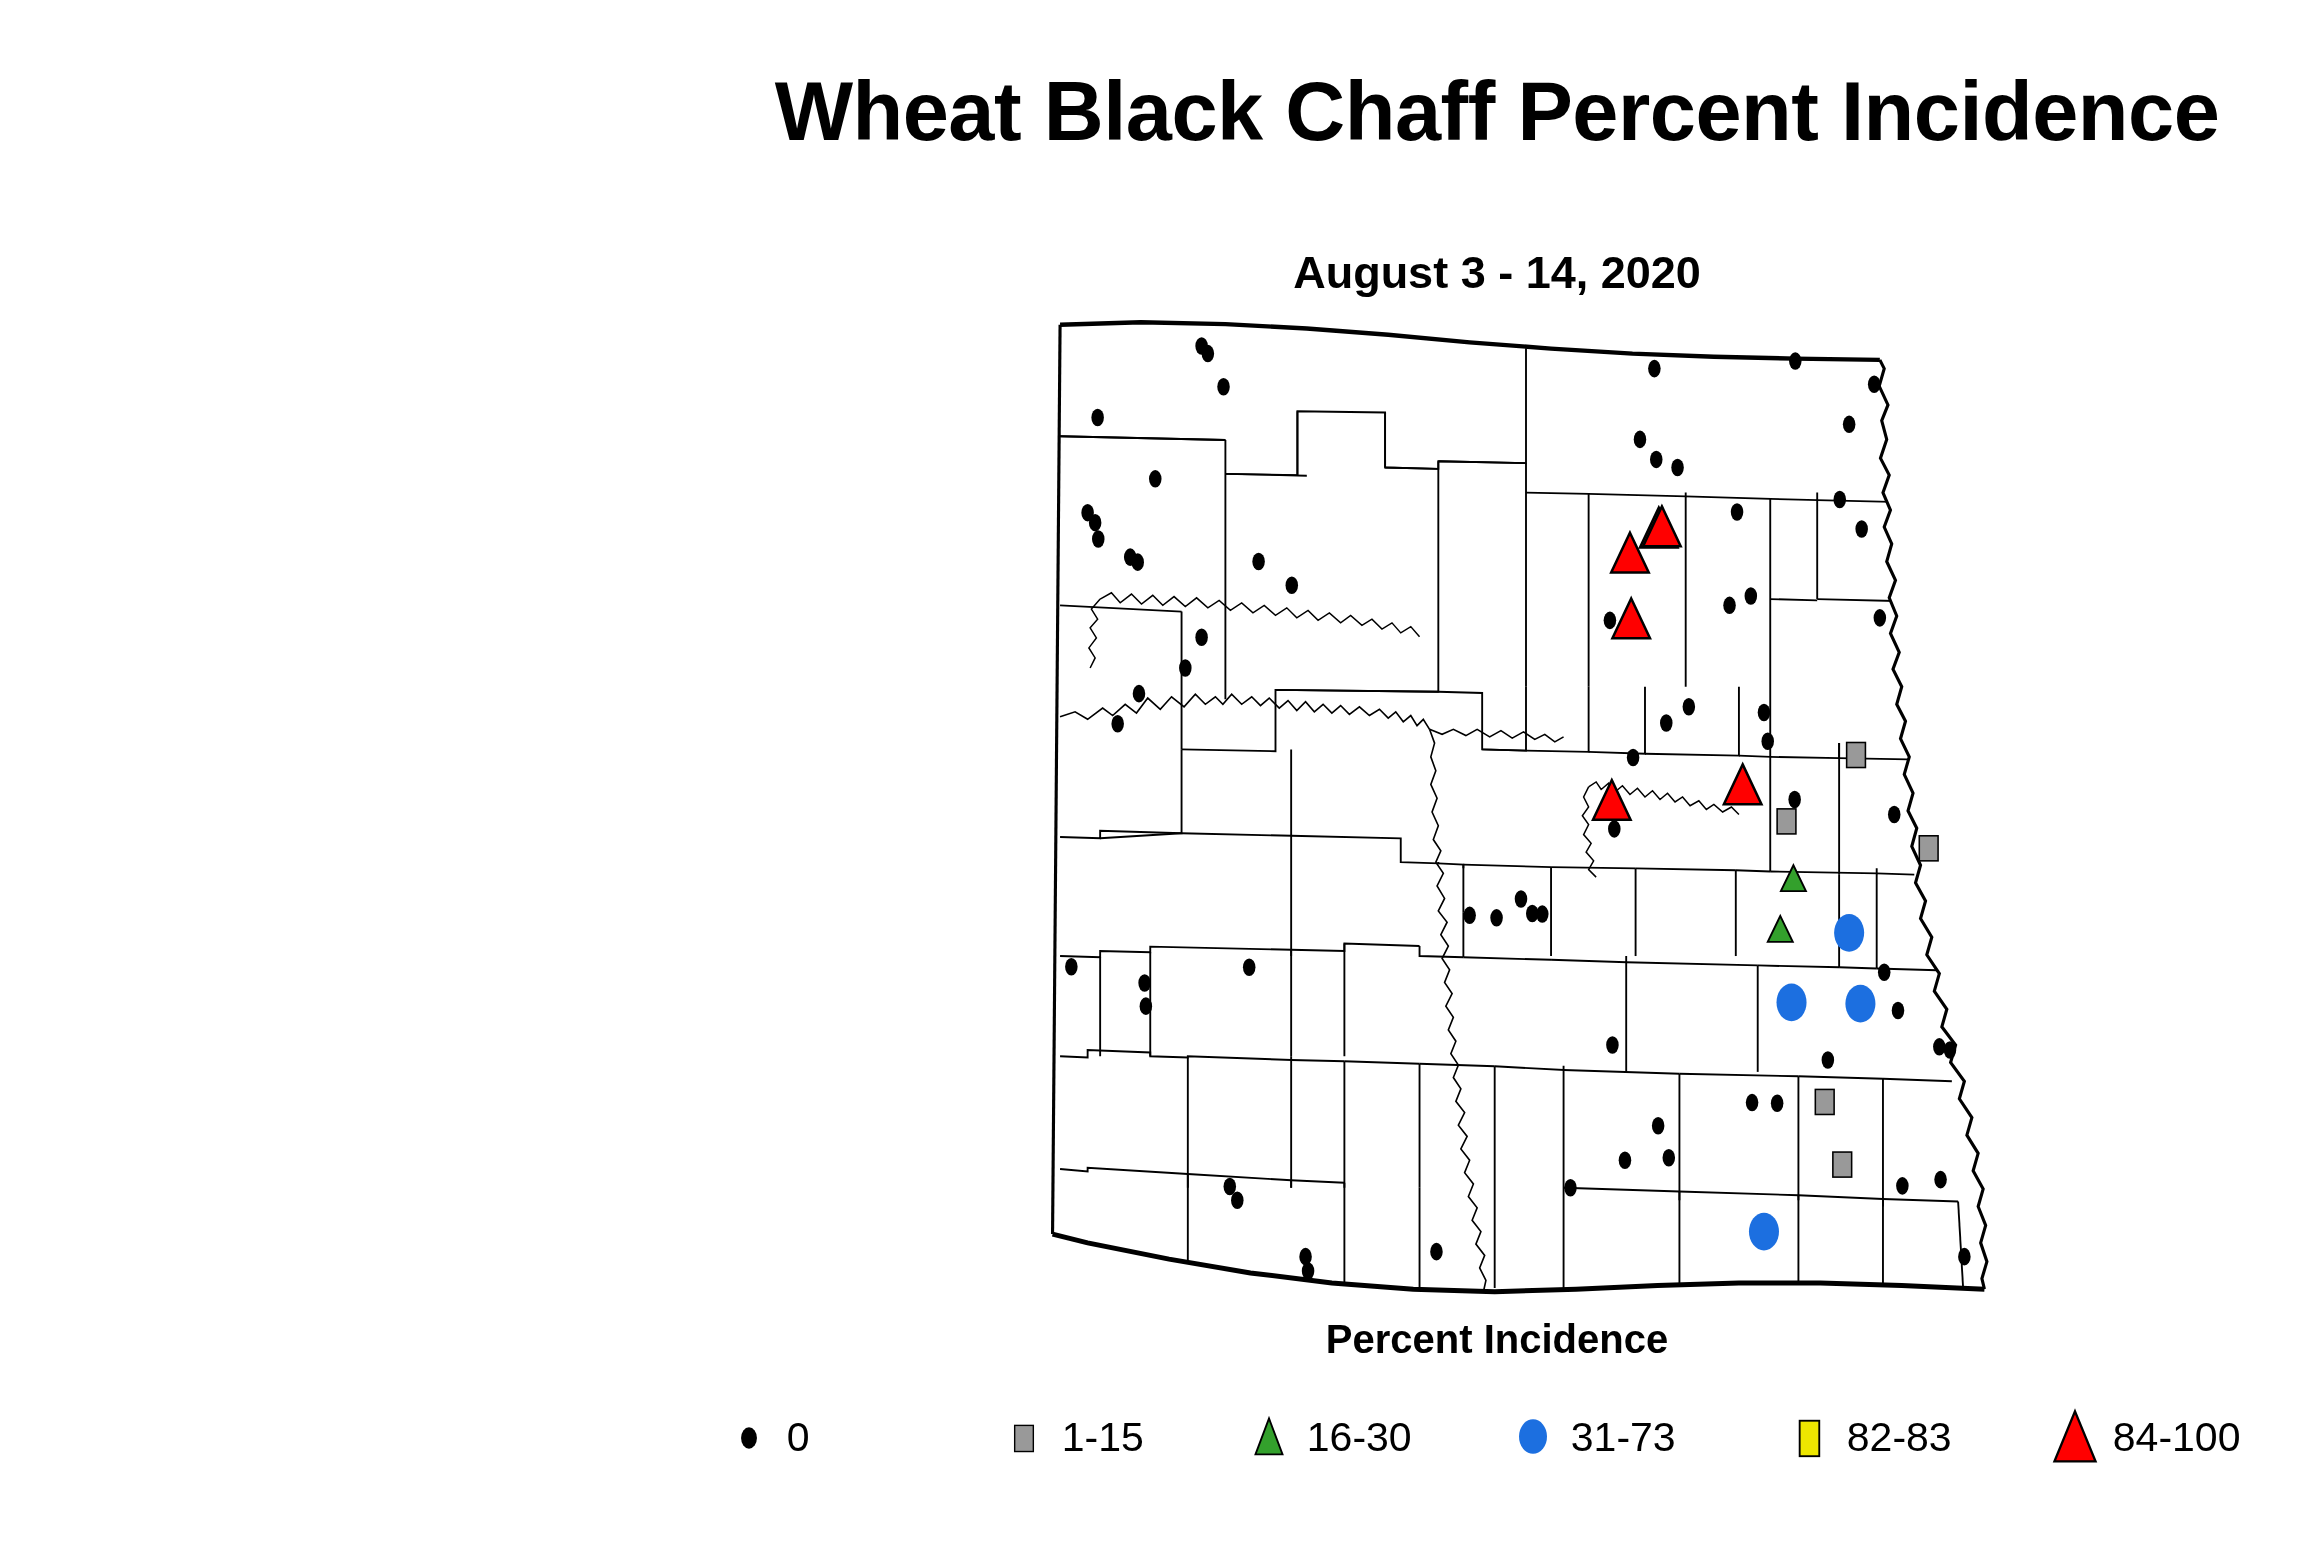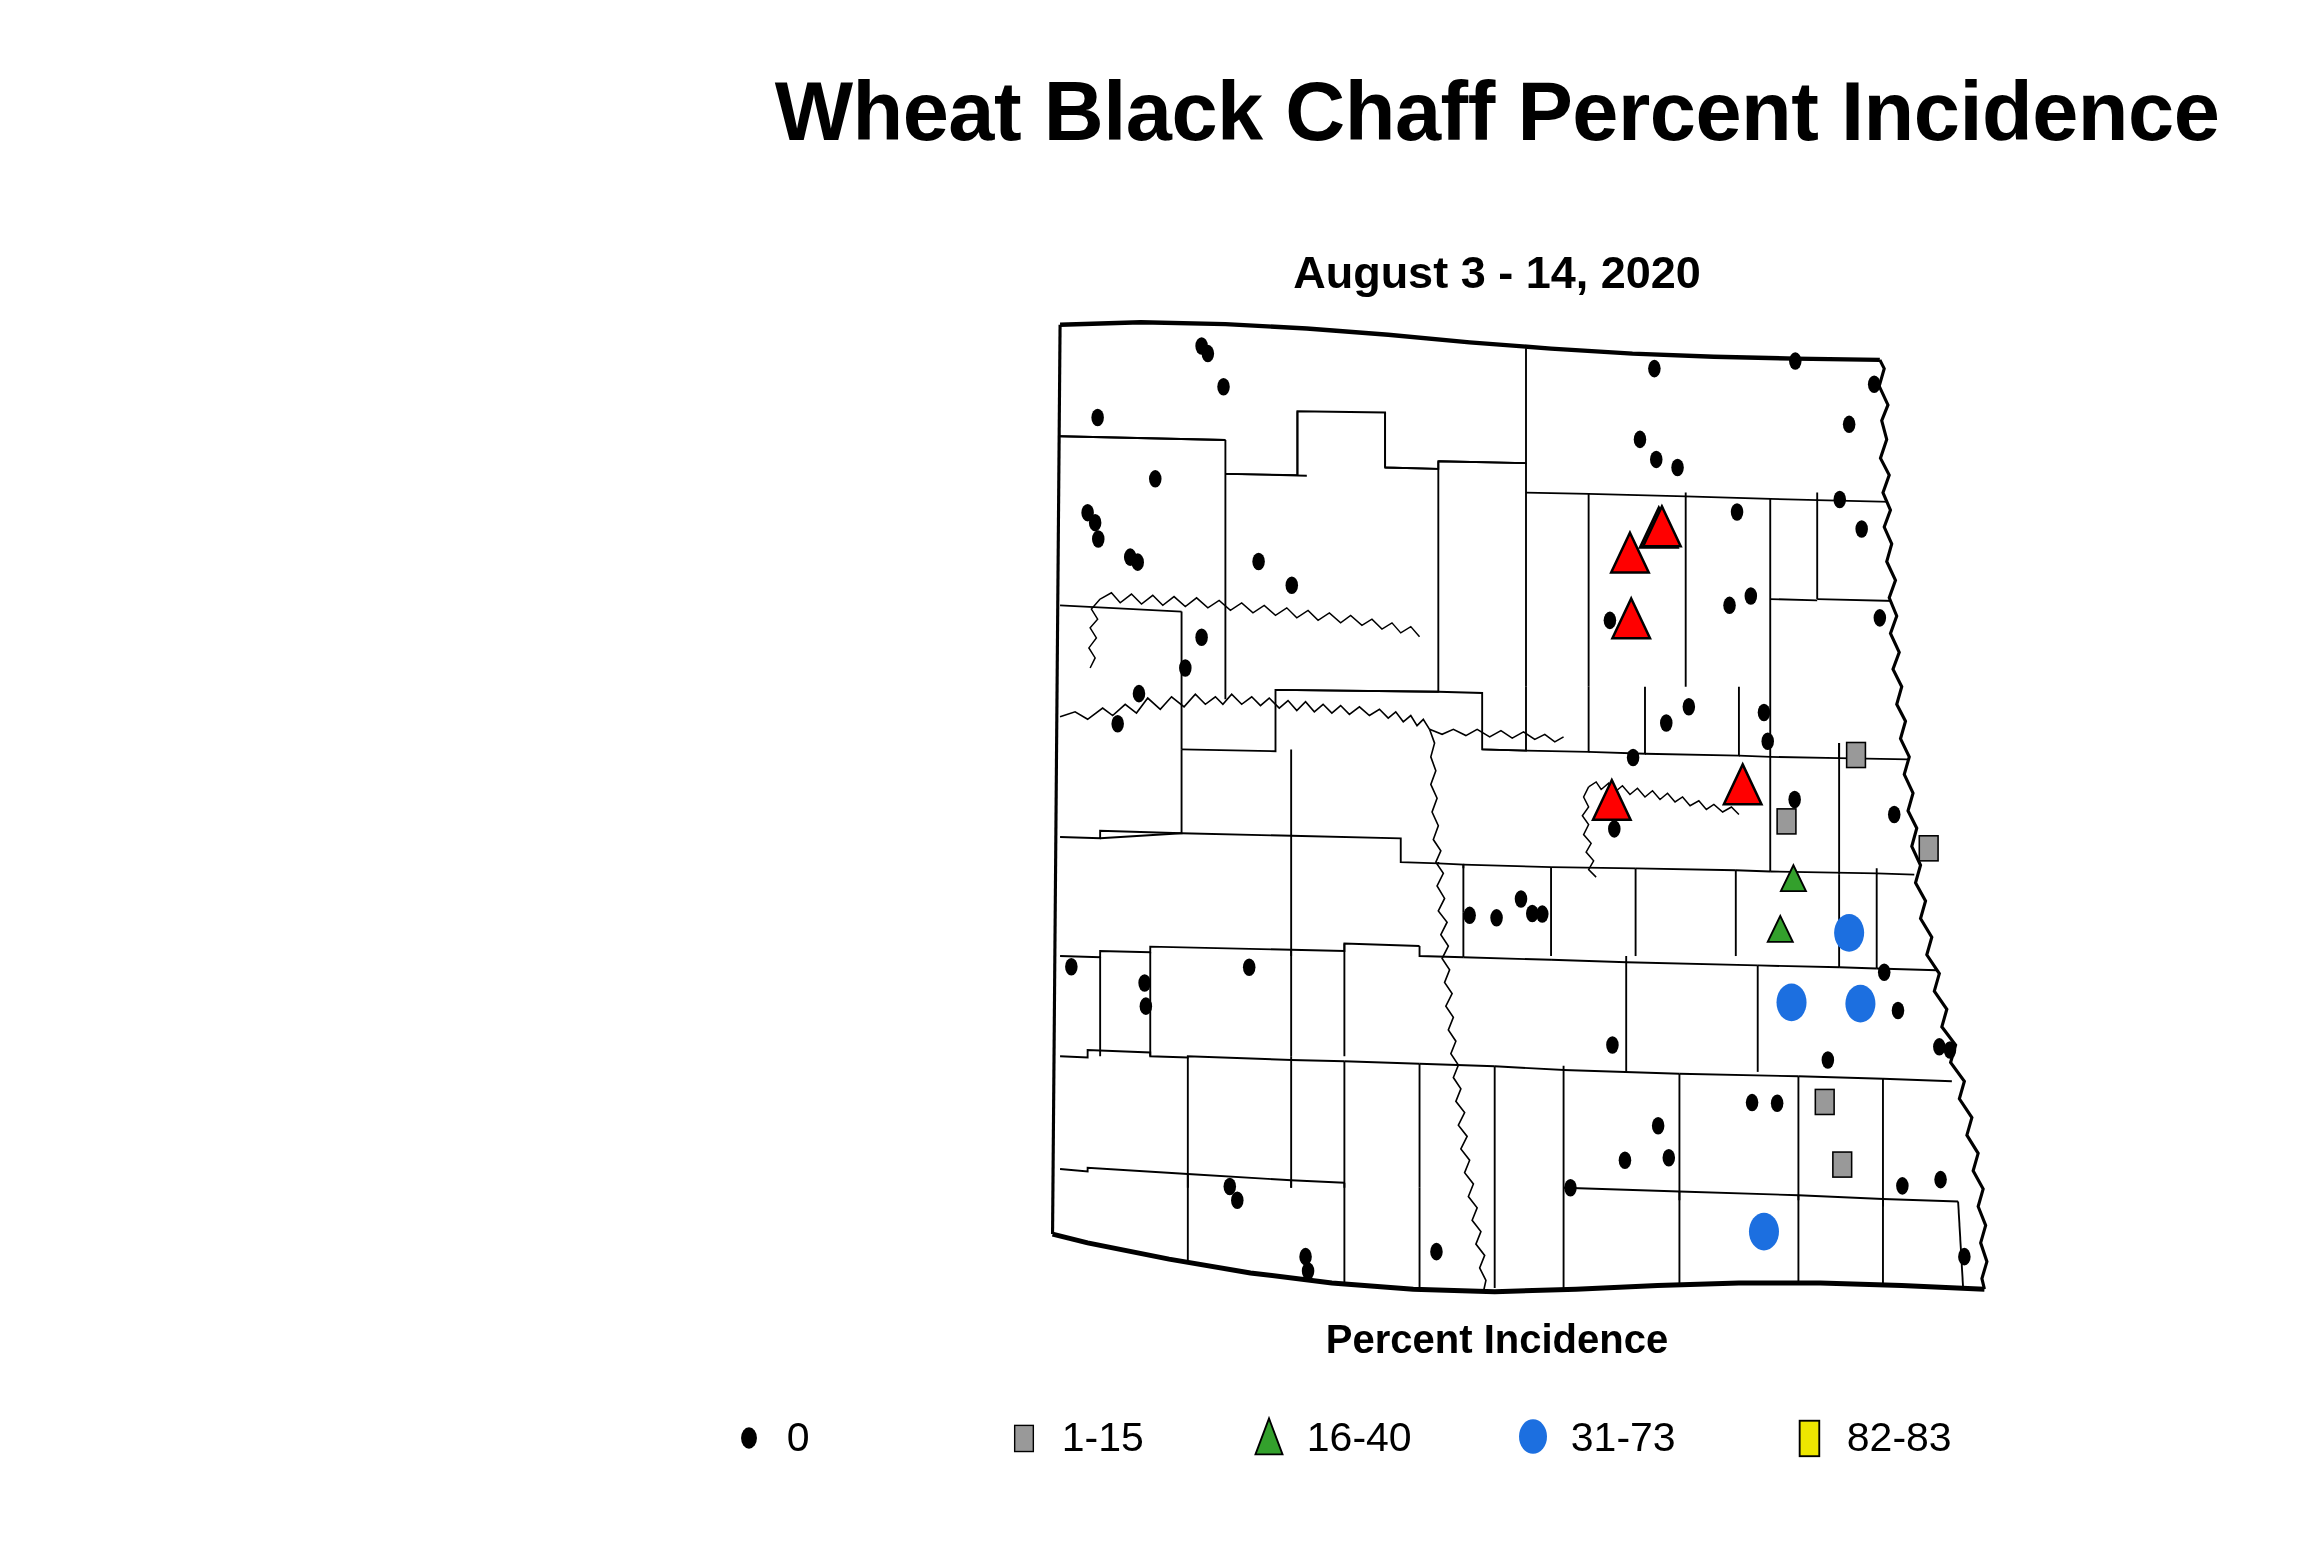--- a/index.html
+++ b/index.html
@@ -385,37 +385,45 @@
       </div>
       <div class="legend-label">1-15</div>
     </div>
 
     <div class="legend-item" style="left:520px">
       <div class="legend-swatch">
         <svg viewBox="0 0 150 150">
             <polygon points="75,33 104,110 46,110" fill="#33A02C" stroke="#000000" stroke-width="4"></polygon>
           </svg>
       </div>
-      <div class="legend-label">16-40</div>
+      <div class="legend-label">16-30</div>
     </div>
 
     <div class="legend-item" style="left:784px">
       <div class="legend-swatch">
         <svg viewBox="0 0 150 150">
             <ellipse cx="75" cy="72" rx="30" ry="37" fill="#1C6FE0"></ellipse>
           </svg>
       </div>
       <div class="legend-label">31-73</div>
     </div>
 
     <div class="legend-item" style="left:1060px">
       <div class="legend-swatch">
         <svg viewBox="0 0 150 150">
             <rect x="55" y="38" width="42" height="76" fill="#EDE600" stroke="#000000" stroke-width="4"></rect>
           </svg>
       </div>
       <div class="legend-label">82-83</div>
     </div>
 
+    <div class="legend-item" style="left:1326px">
+      <div class="legend-swatch">
+        <svg viewBox="0 0 150 150">
+            <polygon points="75,18 119,125 31,125" fill="#FF0000" stroke="#000000" stroke-width="5"></polygon>
+          </svg>
+      </div>
+      <div class="legend-label">84-100</div>
+    </div>
   </div>
 
 </div>
 
 
 </body></html>

